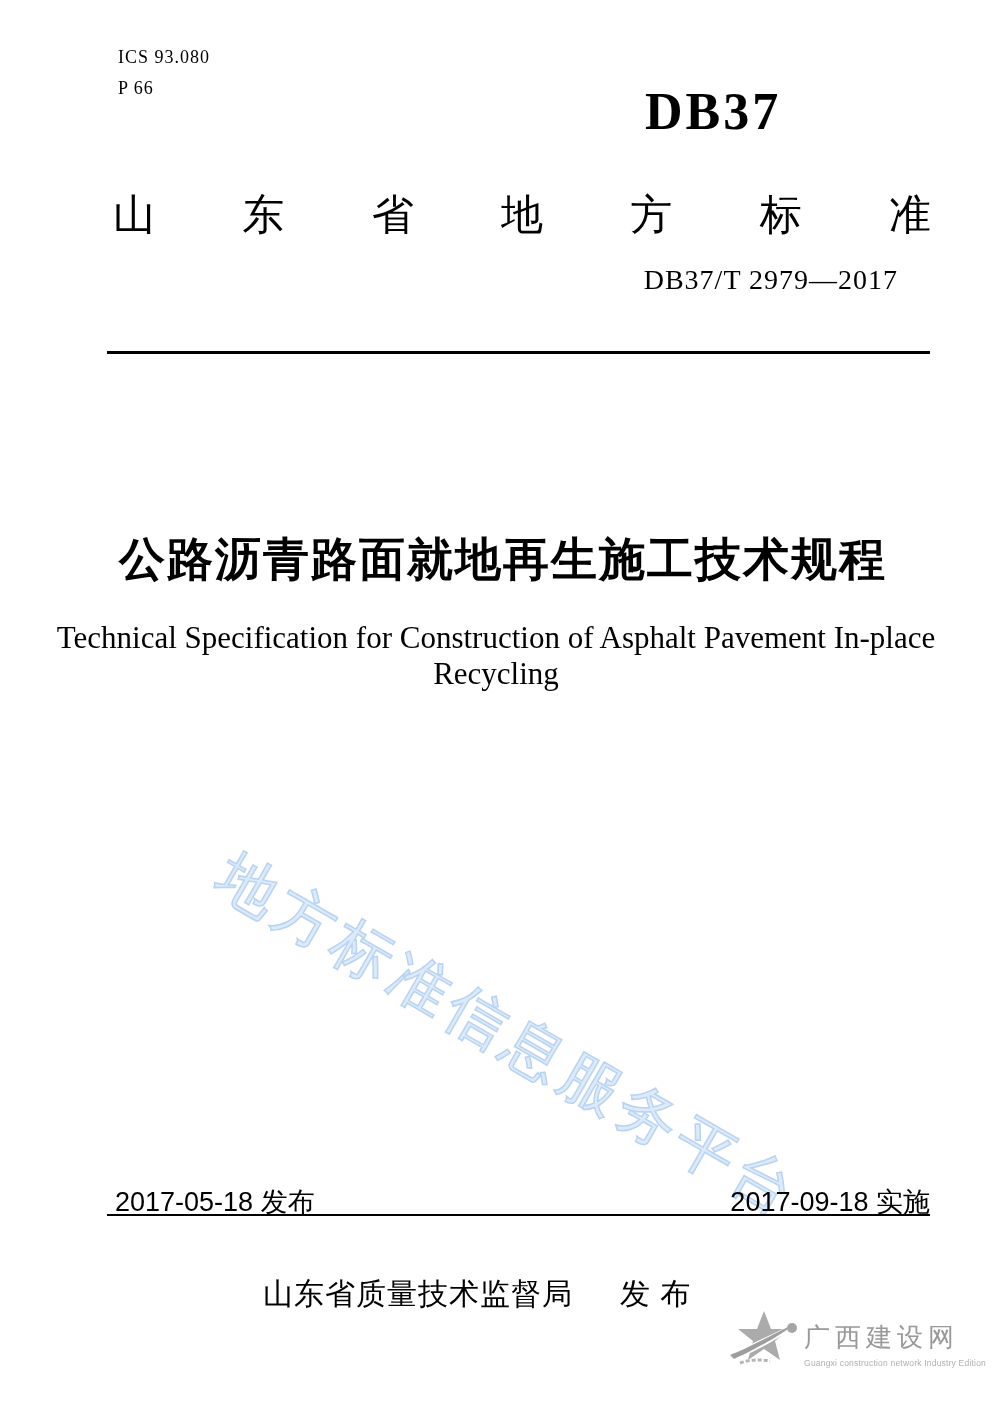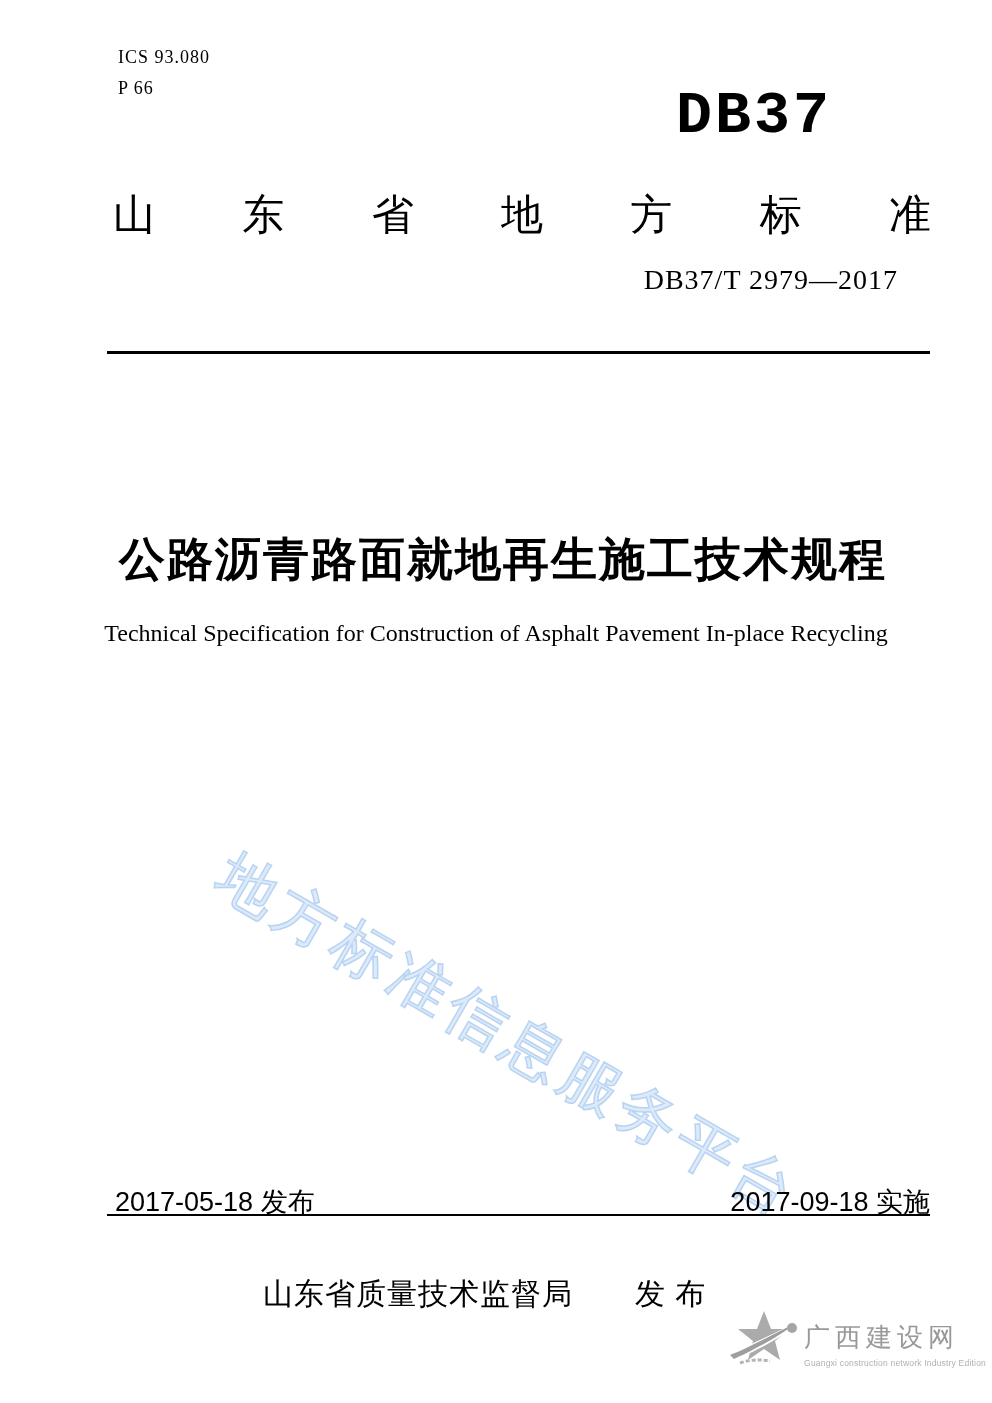--- a/index.html
+++ b/index.html
@@ -18,26 +18,25 @@
     top: 42px;
     font-family: "Liberation Serif", serif;
     font-size: 18px;
     line-height: 1.7;
     letter-spacing: 1px;
   }
   .db-logo {
     position: absolute;
     left: 645px;
     top: 86px;
-    font-family: Liberation Mono, monospace;
+    font-family: Liberation Serif, serif;
     font-weight: bold;
-    font-size: 60px;
+    font-size: 52px;
     letter-spacing: 3px;
     line-height: 1;
-    margin-left: 31px;
   }
   .std-type {
     position: absolute;
     left: 113px;
     top: 190px;
     width: 818px;
     font-size: 42px;
     font-weight: normal;
     text-align: justify;
     text-align-last: justify;
@@ -70,21 +69,21 @@
     letter-spacing: 2px;
     line-height: 1.25;
   }
   .title-en {
     position: absolute;
     left: 0;
     top: 620px;
     width: 100%;
     text-align: center;
     font-family: "Liberation Serif", serif;
-    font-size: 24px;
+    font-size: 31px;
   }
   .watermark {
     position: absolute;
     left: 242px;
     top: 836px;
     font-size: 60px;
     letter-spacing: 6px;
     white-space: nowrap;
     color: #dcebfb;
     -webkit-text-stroke: 1.5px #b9d3f0;
@@ -111,21 +110,21 @@
     width: 823px;
     height: 2px;
     background: #000;
   }
   .publisher-row {
     position: absolute;
     left: 263px;
     top: 1274px;
     display: flex;
     align-items: baseline;
-    gap: 62px;
+    gap: 47px;
     font-size: 30px;
     letter-spacing: 1px;
     white-space: nowrap;
   }
   .footer-logo {
     position: absolute;
     right: 6px;
     bottom: 8px;
     display: flex;
     align-items: center;

